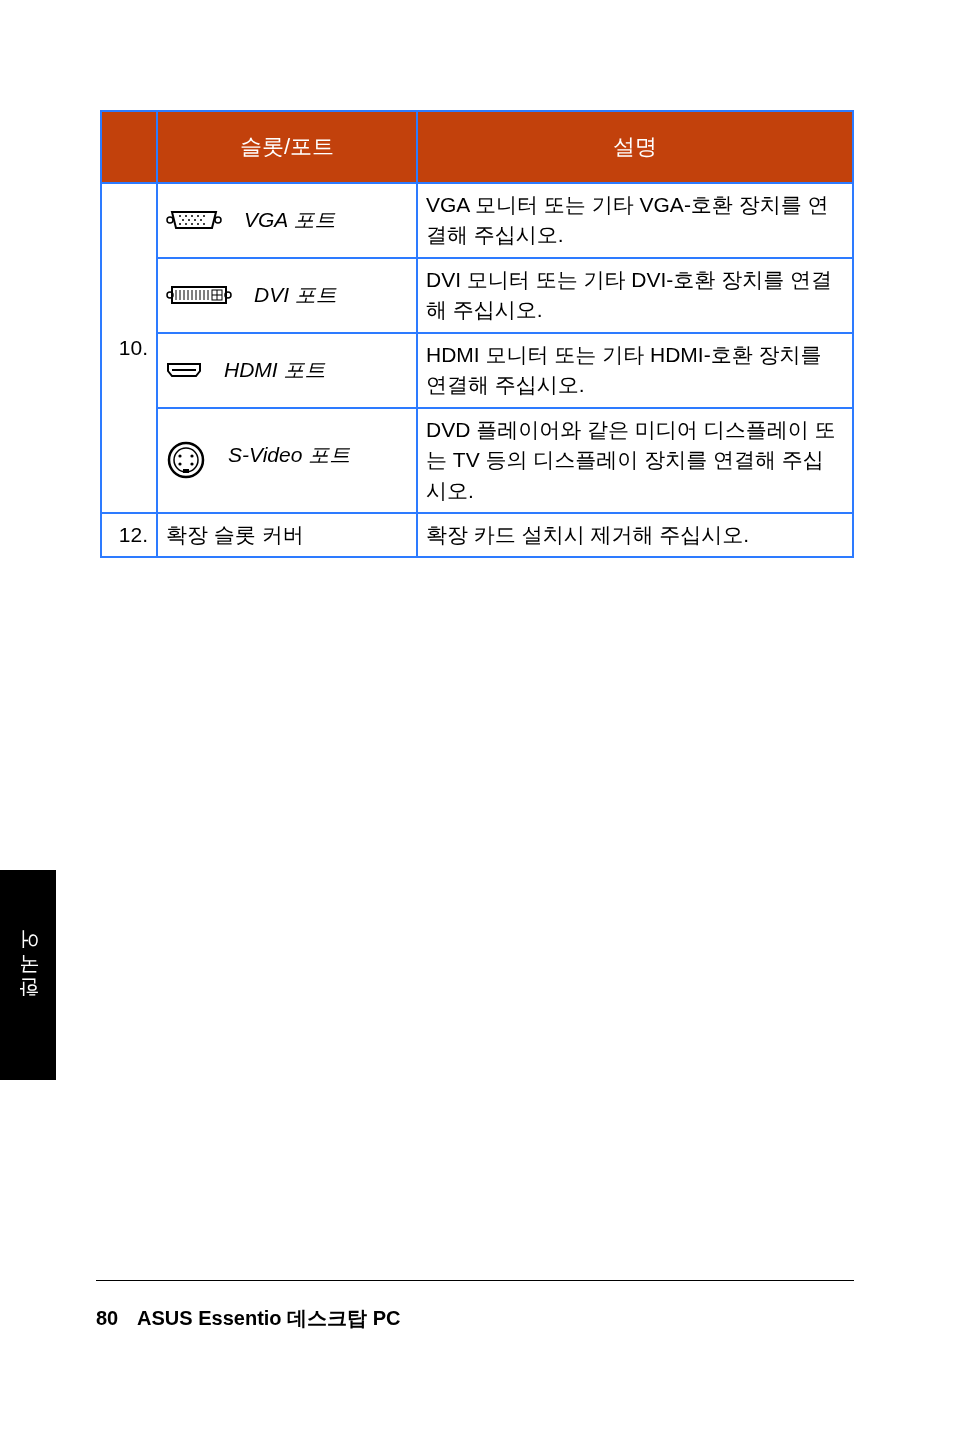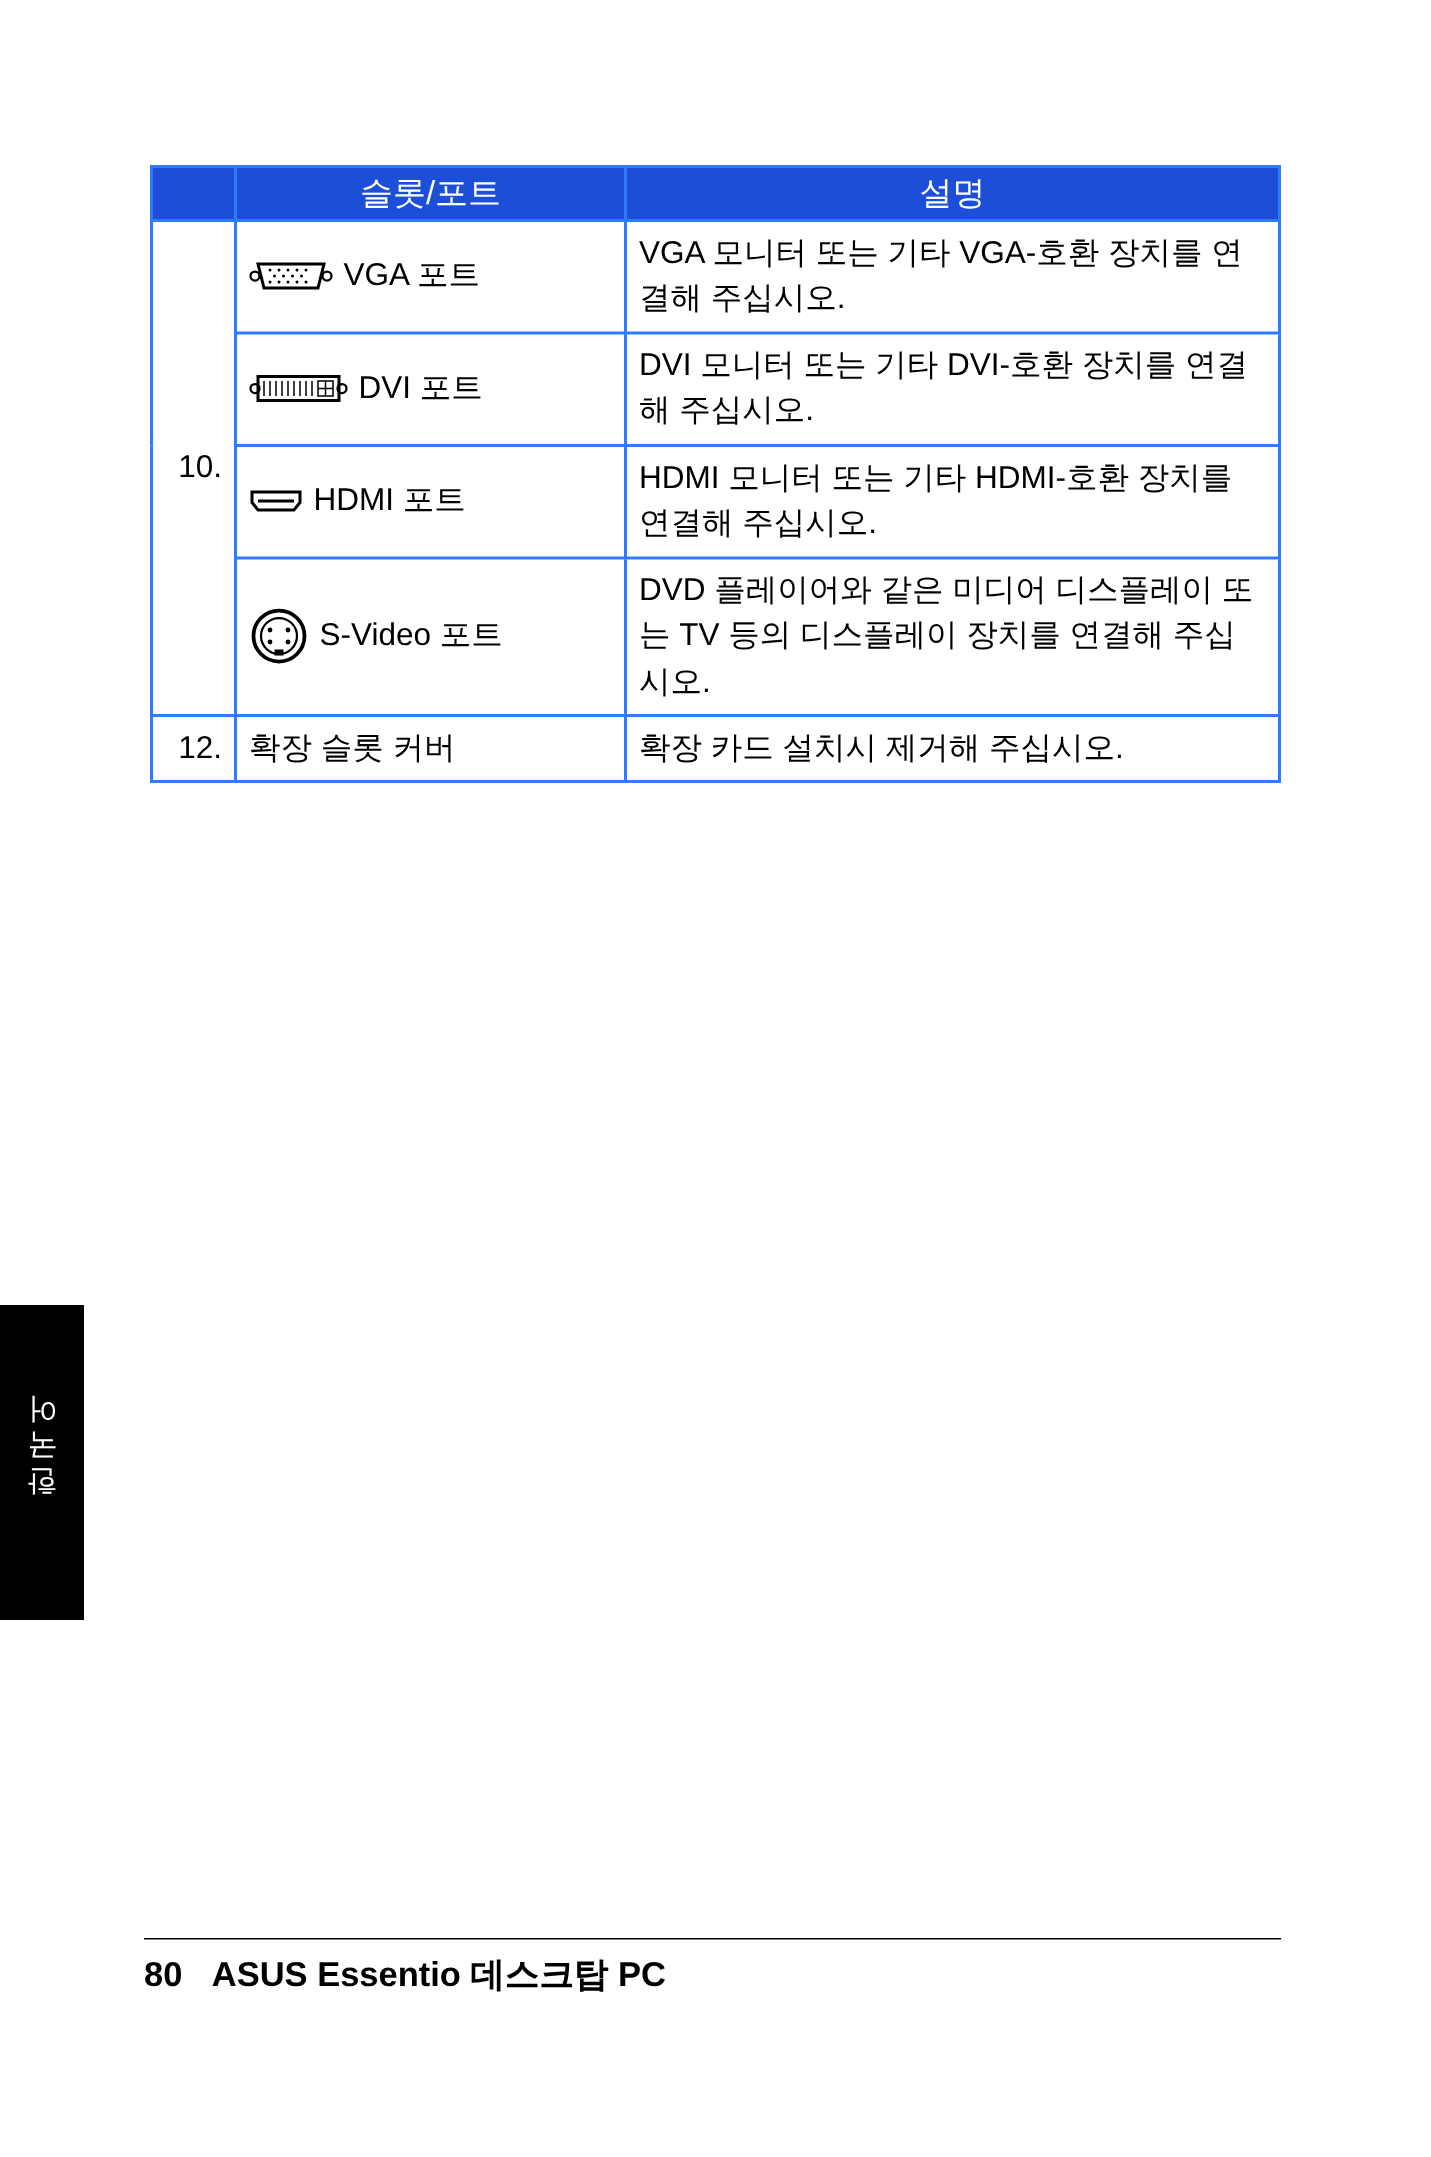--- a/index.html
+++ b/index.html
@@ -14,25 +14,25 @@
   }
   .page {
     padding: 110px 100px 0 100px;
   }
   table.port-table {
     border-collapse: collapse;
     width: 100%;
     table-layout: fixed;
   }
   table.port-table th {
-    background: #1d4ed8;
+    background: #c2410c;
     color: #fff;
     font-weight: normal;
     font-size: 22px;
-    padding: 2px 6px;
+    padding: 20px 6px;
     border: 2px solid #2d7bff;
     text-align: center;
   }
   table.port-table th + th,
   table.port-table td + td {
     border-left: 2px solid #2d7bff;
   }
   table.port-table td {
     border-top: 2px solid #2d7bff;
     border-bottom: 2px solid #2d7bff;
@@ -51,22 +51,22 @@
     width: 260px;
   }
   table.port-table td.desc {
     width: auto;
   }
   col.c-num { width: 56px; }
   col.c-slot { width: 260px; }
   col.c-desc { }
   .slot-cell {
     display: flex;
-    align-items: center;
-    gap: 7px;
+    gap: 22px;
+    font-style: italic;
   }
   .icon-box {
     flex: 0 0 auto;
     display: inline-flex;
     align-items: center;
     justify-content: center;
   }
 
   
   .note {
@@ -103,22 +103,22 @@
     letter-spacing: 4px;
   }
 
   
   .footer {
     position: absolute;
     left: 96px;
     bottom: 106px;
     right: 100px;
     border-top: 1px solid #000;
-    padding-top: 8px;
-    font-size: 23px;
+    padding-top: 24px;
+    font-size: 20px;
     font-weight: bold;
   }
   .footer .pg {
     display: inline-block;
     margin-right: 14px;
   }
 </style>
 </head>
 <body>
 

